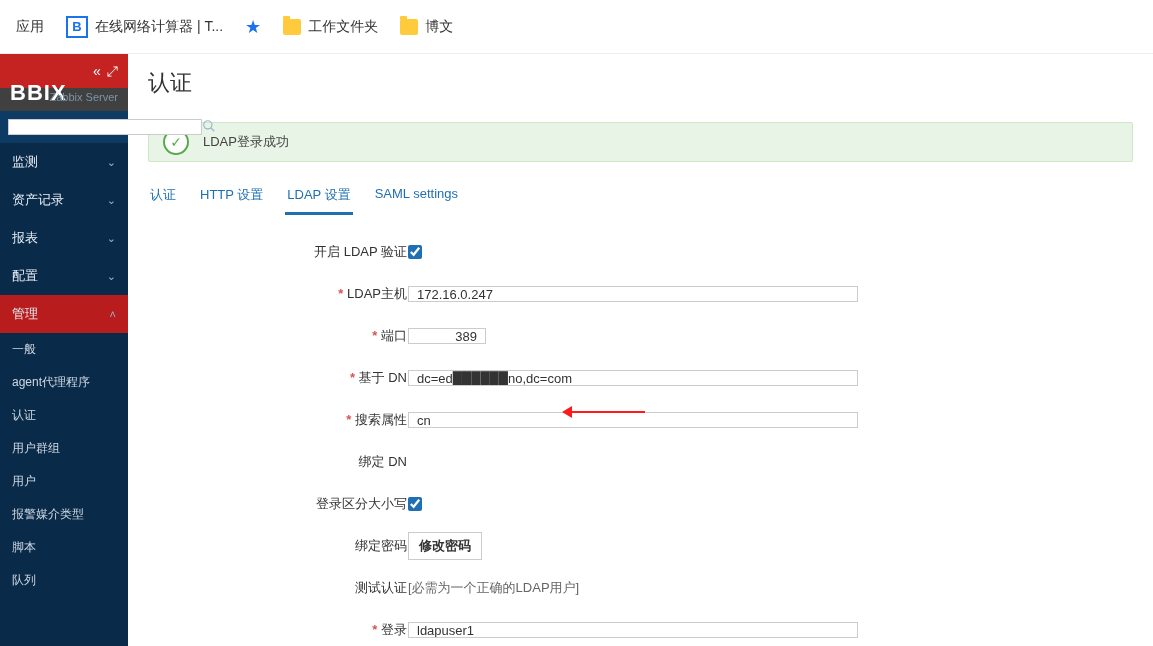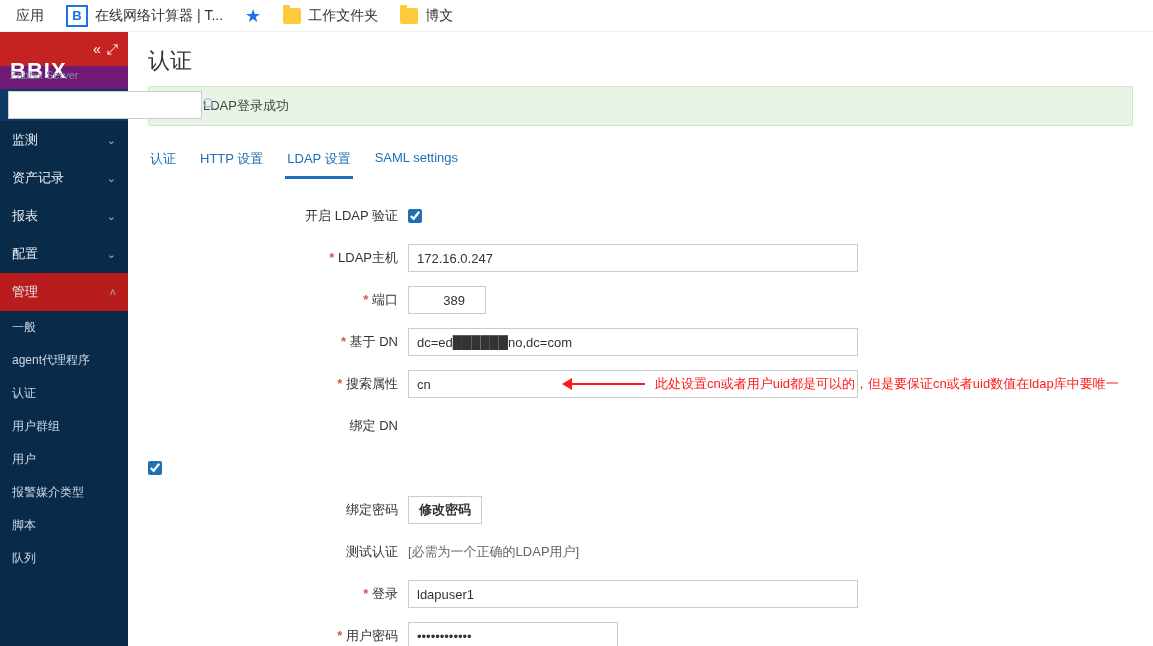--- a/index.html
+++ b/index.html
@@ -1,66 +1,66 @@
 <!DOCTYPE html>
 <html><head>
 <meta charset="utf-8">
 <style>
   * { box-sizing: border-box; margin: 0; padding: 0; }
   body { font-family: Arial, "Microsoft YaHei", sans-serif; font-size: 13px; color: #333; background: #fff; width: 1153px; }
 
   
-  .bookmarks { height: 32px; display: flex; align-items: center; padding: 0 16px; gap: 22px; border-bottom: 1px solid #eee; background: #fff; }
+  .bookmarks { height: 54px; display: flex; align-items: center; padding: 0 16px; gap: 22px; border-bottom: 1px solid #eee; background: #fff; }
   .bookmarks .bm { display: flex; align-items: center; gap: 7px; font-size: 14px; color: #333; cursor: pointer; }
   .star { color:#1a73e8; font-size:18px; line-height:1; }
   .folder { width:18px;height:16px;background:#ffcb3d;border-radius:2px;position:relative;display:inline-block;}
   .folder::before{content:"";position:absolute;top:-3px;left:0;width:7px;height:4px;background:#ffcb3d;border-radius:1px;}
   .blue-icon{color:#1a73e8;font-weight:bold;border:2px solid #1a73e8;width:22px;height:22px;display:flex;align-items:center;justify-content:center;font-size:13px;}
 
   
   .app { display:flex; min-height:600px; }
 
   
   .sidebar { width:128px; background:#0a2a4a; color:#d9e2ea; position:relative; }
   .side-top { display:flex;align-items:center;justify-content:space-between;padding:8px 10px; background:#c52222; height:34px;}
   .brand { color:#fff; font-weight:bold; font-size:22px; letter-spacing:1px;margin-top:44px; }
   .side-collapse { color:#fff; font-size:14px; display:flex; gap:6px; }
-  .server { font-size:11px; color:#7e94aa; padding:3px 10px 8px; background:#701a75; }
+  .server { font-size:11px; color:#7e94aa; padding:3px 10px 8px; background:#404040;text-align:right; }
 
   .search-wrap { display:flex; align-items:center; background:#0e3b63; margin:0; padding:0 8px; height:32px; }
   .search-wrap input { flex:1; background:transparent; border:none; color:#fff; outline:none; height:100%; }
   .search-wrap .sicon { color:#9bb6cf; font-size:15px; }
 
   .side-group { display:flex; align-items:center; justify-content:space-between; padding:10px 12px; font-size:13px; color:#e6edf3; cursor:pointer; }
   .side-group.active { background:#b91c1c; }
   .chev { font-size:11px; color:#9bb6cf; }
   .side-sub { padding:8px 12px; font-size:12px; color:#cfd9e2; cursor:pointer; }
 
   
   .main { flex:1; background:#fff; padding:0; }
   .page-title { font-size:22px; color:#333; padding:14px 20px 10px; }
 
-  .alert { margin:0 20px 14px 20px; background:#e8f4e5; border:1px solid #cde8c4; display:flex; align-items:center; height:40px; border-radius:2px; }
+  .alert { margin:14px 20px 14px 20px; background:#e8f4e5; border:1px solid #cde8c4; display:flex; align-items:center; height:40px; border-radius:2px; }
   .alert .circle { width:26px; height:26px; border:2px solid #5aa94f; border-radius:50%; display:flex;align-items:center;justify-content:center; color:#5aa94f; margin:0 14px; background:#fff; font-size:14px; }
   .alert .atext { color:#444; font-size:13px; }
 
   .tabs { display:flex; gap:20px; padding:0 20px; border-bottom:0; margin-bottom:12px; }
   .tab { padding:10px 2px 8px; color:#1f6fb2; font-size:13px; cursor:pointer; }
   .tab.active { color:#1f6fb2; border-bottom:3px solid #1f6fb2; }
 
   .form { padding:10px 20px 30px 20px; }
   .frow { display:flex; align-items:center; margin-bottom:12px; min-height:30px; position:relative; }
-  .flabel { width:260px; text-align:right; padding-right:10px; font-size:13px; color:#333; }
+  .flabel { width:260px; text-align:right; padding-right:1px; font-size:13px; color:#333; }
   .req::before { content:"* "; color:#d9534f; font-weight:bold; }
   .fcontrol { flex:1; display:flex; align-items:center; gap:8px; }
   input[type=text], input[type=password], input[type=number] {
-     border:1px solid #ccc; height:28px; padding:0 8px; font-size:13px; color:#333; background:#fff;
+     border:1px solid #ccc; height:16px; padding:0 8px; font-size:13px; color:#333; background:#fff;
   }
   input[type=text].wide, input[type=password].wide { width:450px; }
-  input.port { width:78px; text-align:right; padding-right:20px; }
+  input.port { width:78px; text-align:right; padding-right:8px; }
   .chk { width:14px; height:14px; accent-color:#1f6fb2; }
 
   .btn-sec { border:1px solid #ccc; background:#fff; height:28px; padding:0 10px; cursor:pointer; font-size:13px; color:#333;font-weight:bold; }
 
   .hint-static { color:#666; font-size:13px; }
 
   
   .arrow-wrap { position:absolute; left:422px; top:6px; display:flex; align-items:center; pointer-events:none; }
   .arrow-line { position:relative; width:75px; height:2px; background:linear-gradient(to left, #ff1a1a 0%, #ff1a1a 100%); }
   .arrow-line::before { content:""; position:absolute; left:-8px; top:-5px; border-right:10px solid #ff1a1a; border-top:6px solid transparent; border-bottom:6px solid transparent; }
@@ -186,29 +186,29 @@
           </div>
       </div>
 
       <div class="frow">
         <div class="flabel req">搜索属性</div>
         <div class="fcontrol">
             <input class="wide" type="text" value="cn" style="">
           </div>
         <div class="arrow-wrap">
           <div class="arrow-line"></div>
-          <div class="arrow-text">此处设置cn或者用户uid都是可以的，但是要保证cn或者uid数值在ldap库中要唯一</div>
         </div>
       </div>
 
       <div class="frow">
         <div class="flabel">绑定 DN</div>
       </div>
 
       <div class="frow">
+        <div class="flabel">登录区分大小写</div>
         <div class="fcontrol">
             <input class="chk" type="checkbox" checked="" style="">
           </div>
       </div>
 
       <div class="frow">
         <div class="flabel">绑定密码</div>
         <div class="fcontrol">
             <button class="btn-sec">修改密码</button>
           </div>

